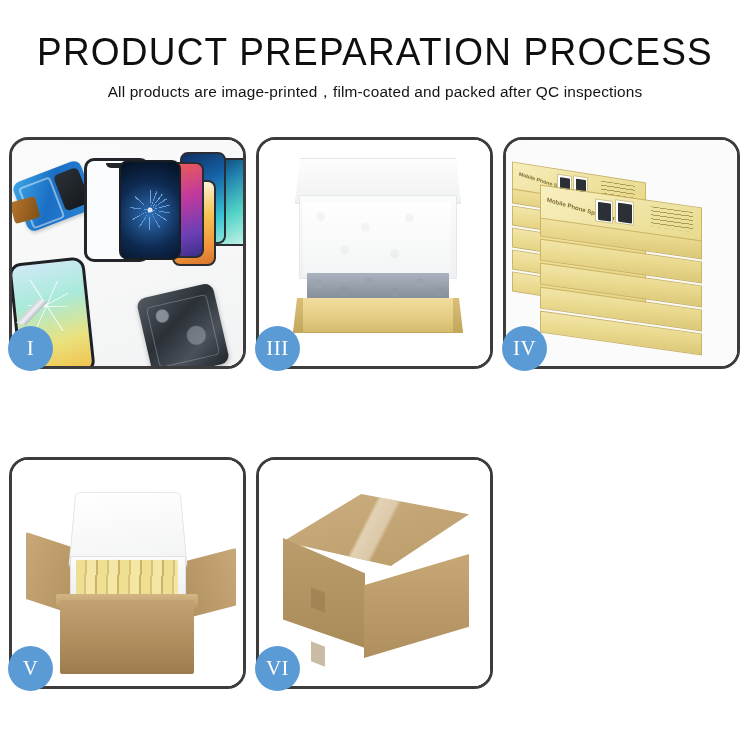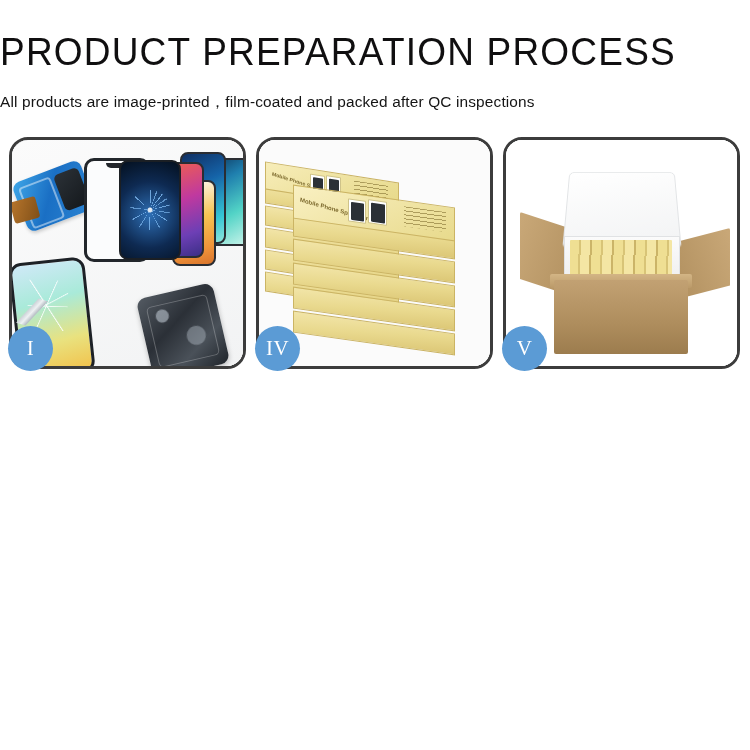--- a/index.html
+++ b/index.html
@@ -12,39 +12,39 @@
     height: 750px;
     font-family: "Liberation Sans", sans-serif;
     overflow: hidden;
     position: relative;
   }
 
   
   .header {
     width: 750px;
     padding-top: 30px;
-    text-align: left;
+    text-align: center;
   }
   .page-title {
     font-family: "Liberation Sans", sans-serif;
     font-size: 37px;
     font-weight: 500;
     color: #100f10;
     letter-spacing: 1.2px;
     line-height: 44px;
     white-space: nowrap;
     transform: scaleY(1.06);
   }
   .page-subtitle {
     font-family: "Liberation Sans", sans-serif;
     font-size: 15.4px;
     font-weight: 400;
     color: #141414;
     letter-spacing: 0.15px;
-    margin-top: 18px;
+    margin-top: 8px;
     white-space: nowrap;
   }
 
   
   .grid {
     position: absolute;
     top: 137px;
     left: 9px;
     width: 732px;
     display: grid;
@@ -464,20 +464,33 @@
       <div class="p1-smallp5"></div>
       <div class="p1-smallp6"></div>
       <div class="ph p1-backcover"></div>
       <div class="p1-tweezer"></div>
       <div class="p1-screws"></div>
     </div>
     <div class="badge">I</div>
   </div>
 
 
+  <div class="panel">
+    <div class="panel-inner">
+      <div class="p3-bg"></div>
+      <div class="p3-lid"></div>
+      <div class="p3-backwall"></div>
+      <div class="p3-foam"></div>
+      <div class="p3-grey"></div>
+      <div class="p3-tray"></div>
+      <div class="p3-trayleft"></div>
+      <div class="p3-trayright"></div>
+    </div>
+    <div class="badge">III</div>
+  </div>
 
   <div class="panel">
     <div class="panel-inner">
       <div class="p4-bg"></div>
 
       <div class="lidbox" style="left:6px; top:52px; width:132px; height:20px; transform:skewY(9deg);"></div>
       <div class="lidbox" style="left:6px; top:76px; width:132px; height:18px; transform:skewY(9deg);"></div>
       <div class="lidbox" style="left:6px; top:98px; width:132px; height:18px; transform:skewY(9deg);"></div>
       <div class="lidbox" style="left:6px; top:120px; width:132px; height:18px; transform:skewY(9deg);"></div>
       <div class="lidbox" style="left:6px; top:142px; width:132px; height:18px; transform:skewY(9deg);"></div>
@@ -512,14 +525,26 @@
       <div class="p5-flapR"></div>
       <div class="p5-foamlid"></div>
       <div class="p5-foambox"></div>
       <div class="p5-yellowcontent"></div>
       <div class="p5-cartonrim"></div>
       <div class="p5-cartonbody"></div>
     </div>
     <div class="badge">V</div>
   </div>
 
+  <div class="panel">
+    <div class="panel-inner">
+      <div class="p6-bg"></div>
+      <div class="p6-top"></div>
+      <div class="p6-tape"></div>
+      <div class="p6-left"></div>
+      <div class="p6-right"></div>
+      <div class="p6-seam1"></div>
+      <div class="p6-seam2"></div>
+    </div>
+    <div class="badge">VI</div>
+  </div>
 
 </div>
 
 </body></html>

